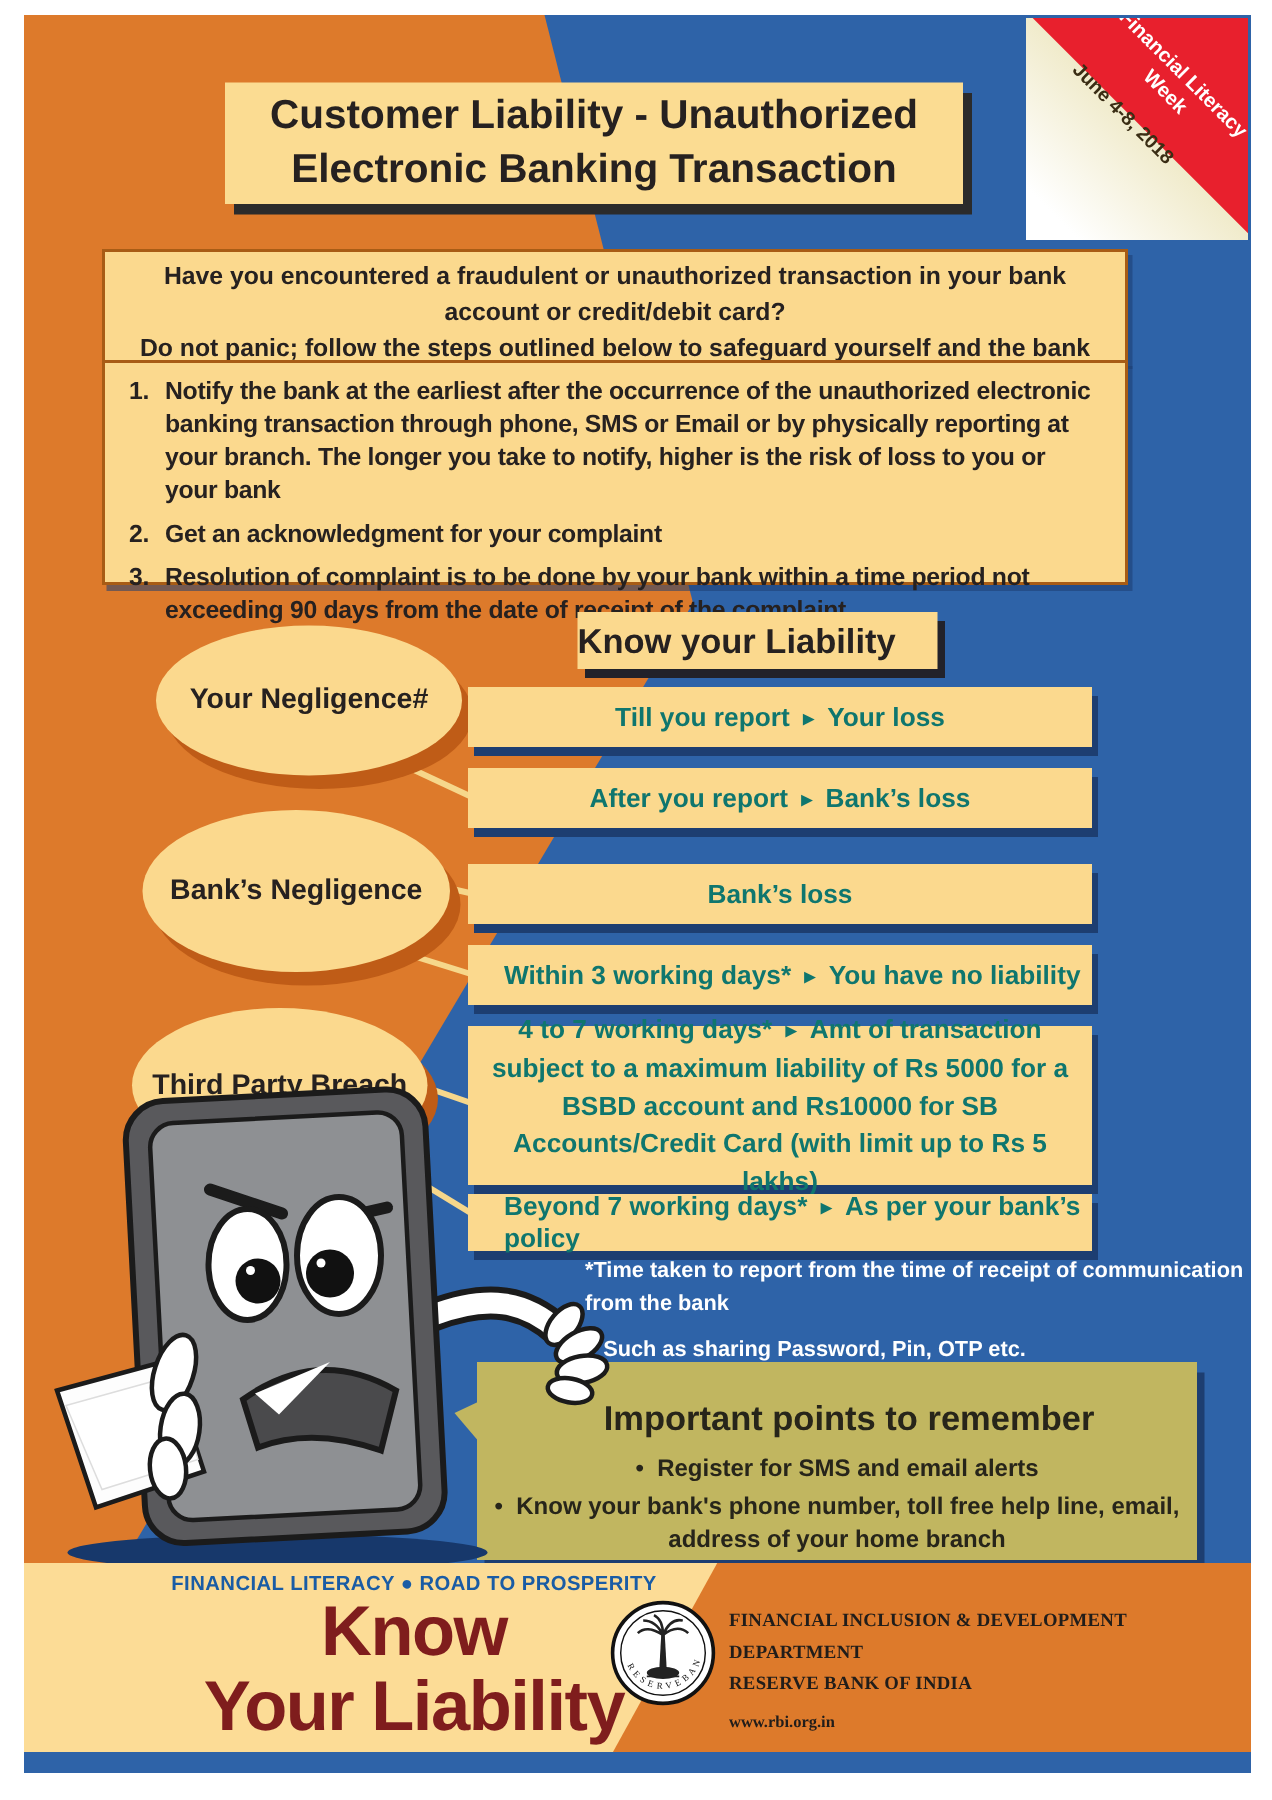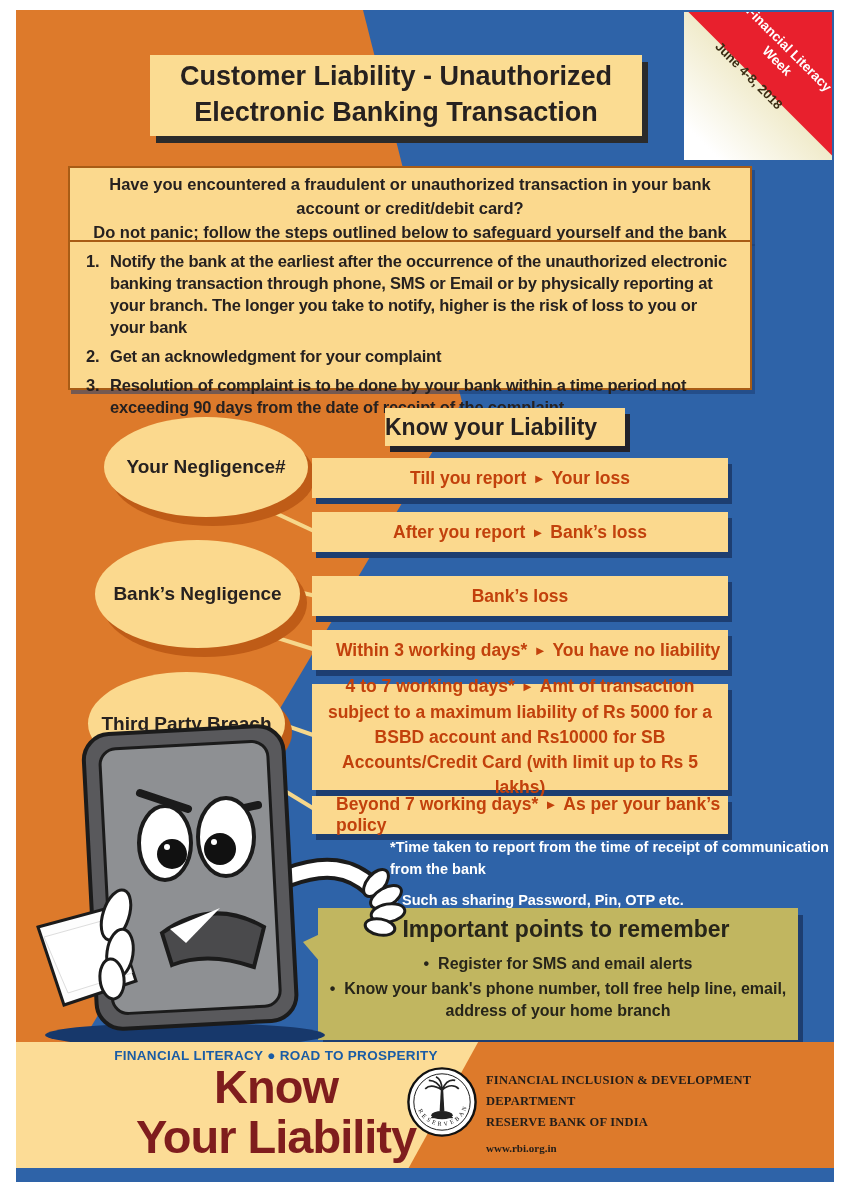--- a/index.html
+++ b/index.html
@@ -25,37 +25,37 @@
   .step .num{position:absolute;left:2px;top:0;}
 
   .know-header{left:369px;top:398px;width:240px;height:38px;text-align:left;
     font-size:23px;line-height:38px;box-shadow:5px 6px 0 #22222a;}
 
   .oval{position:absolute;background:#fbd98e;border-radius:50%;z-index:2;
     display:flex;align-items:center;justify-content:center;text-align:center;
     color:#262120;font-weight:bold;font-size:19px;box-shadow:7px 9px 0 #bf5c17;margin-left:10px;}
 
   .bar{position:absolute;left:296px;width:416px;background:#fbd98e;z-index:2;
-    box-shadow:4px 6px 0 #1d3e71;color:#c2410c;font-weight:bold;font-size:17.5px;
+    box-shadow:4px 6px 0 #1d3e71;color:#0f766e;font-weight:bold;font-size:17.5px;
     display:flex;align-items:center;box-sizing:border-box;}
   .bar p{margin:0;width:100%;}
   .bar .center{text-align:center;}
   .bar .left{text-align:left;padding-left:24px;}
   .arrow{font-size:14px;margin:0 9px;position:relative;top:-1px;}
   .bar.multi{font-size:17.5px;line-height:25px;padding:6px 12px;text-align:center;}
 
   .footnotes{position:absolute;left:374px;top:826px;width:452px;color:#ffffff;
     font-weight:bold;font-size:14.5px;z-index:2;}
   .footnotes p{margin:0 0 9px 0;line-height:22px;}
 
   .important{position:absolute;left:302px;top:898px;width:480px;height:132px;background:#c1b660;
     z-index:3;box-shadow:5px 7px 0 #1d3e71;color:#27251a;text-align:center;box-sizing:border-box;padding-top:6px;}
   .important .tail{position:absolute;left:-15px;top:26px;width:0;height:0;
     border-top:8px solid transparent;border-bottom:20px solid transparent;border-right:17px solid #c1b660;}
-  .important h2{margin:2px 0 10px 0;font-size:23px;padding-left:16px;}
+  .important h2{margin:18px 0 10px 0;font-size:23px;padding-left:16px;}
   .important p{margin:0 10px 3px 10px;font-size:16px;font-weight:bold;line-height:22px;}
 
   
   .ribbon{position:absolute;left:668px;top:2px;width:148px;height:148px;z-index:4;overflow:hidden;}
   .ribbon .base{position:absolute;inset:0;background:linear-gradient(45deg,#ffffff 12%,#efe9c6 55%,#c9bd74 80%);}
   .ribbon .red{position:absolute;inset:0;background:#e8202d;
     clip-path:polygon(3% 0, 100% 0, 100% 97%);}
   .ribbon .fl-text{position:absolute;left:24px;top:26px;width:150px;transform:rotate(45deg);
     color:#ffffff;font-weight:bold;font-size:13.5px;text-align:center;line-height:17px;}
   .ribbon .date-text{position:absolute;left:-10px;top:56px;width:150px;transform:rotate(45deg);

